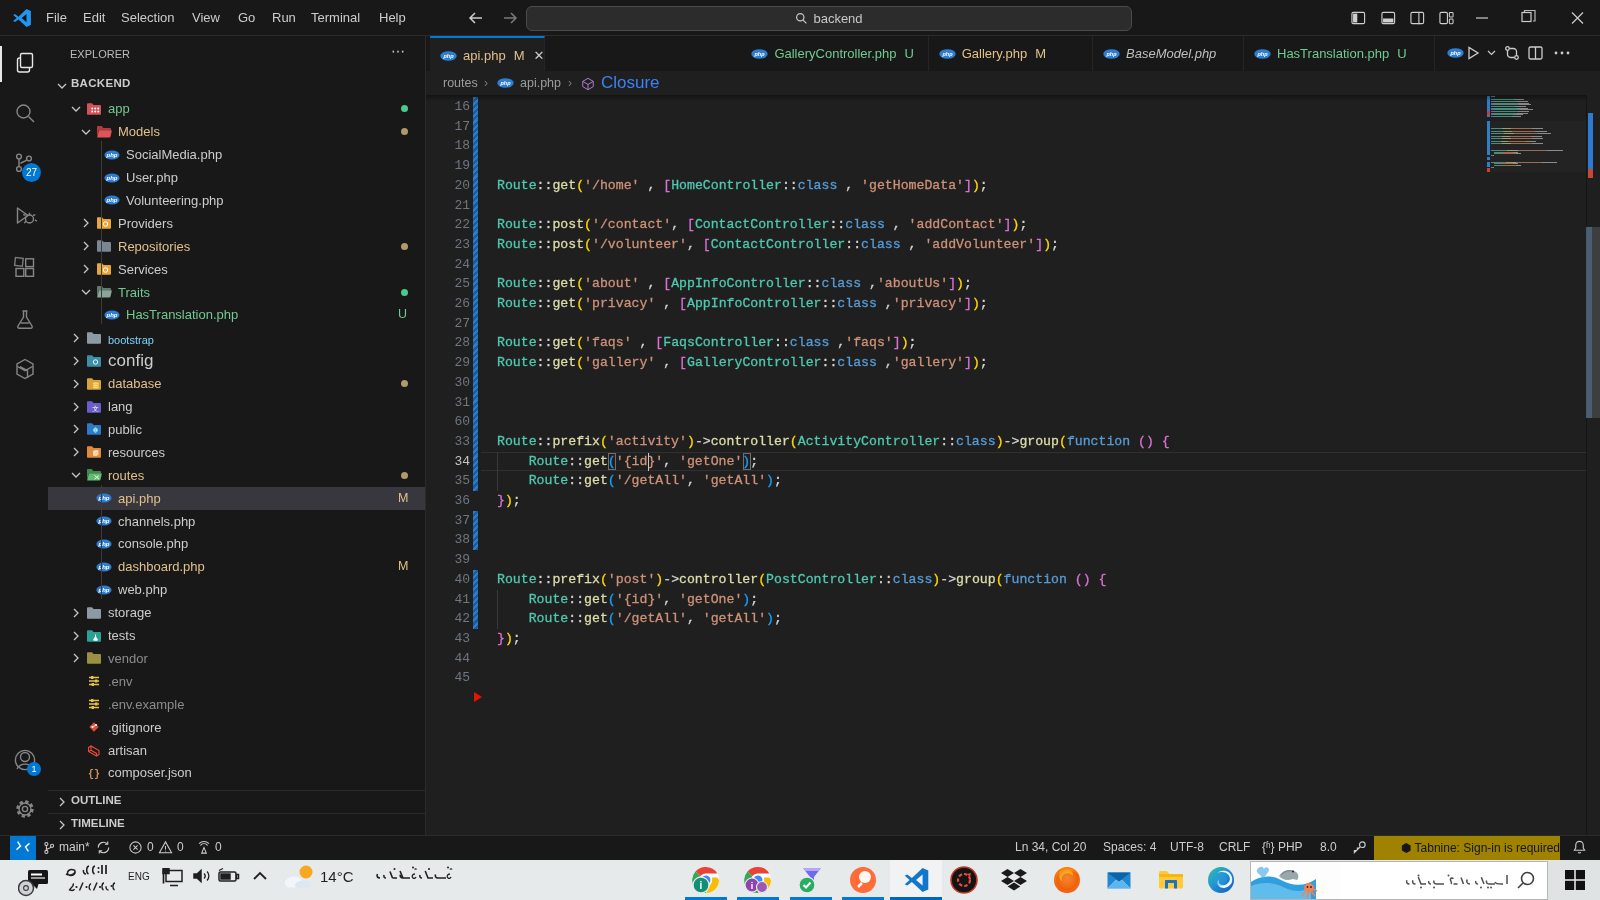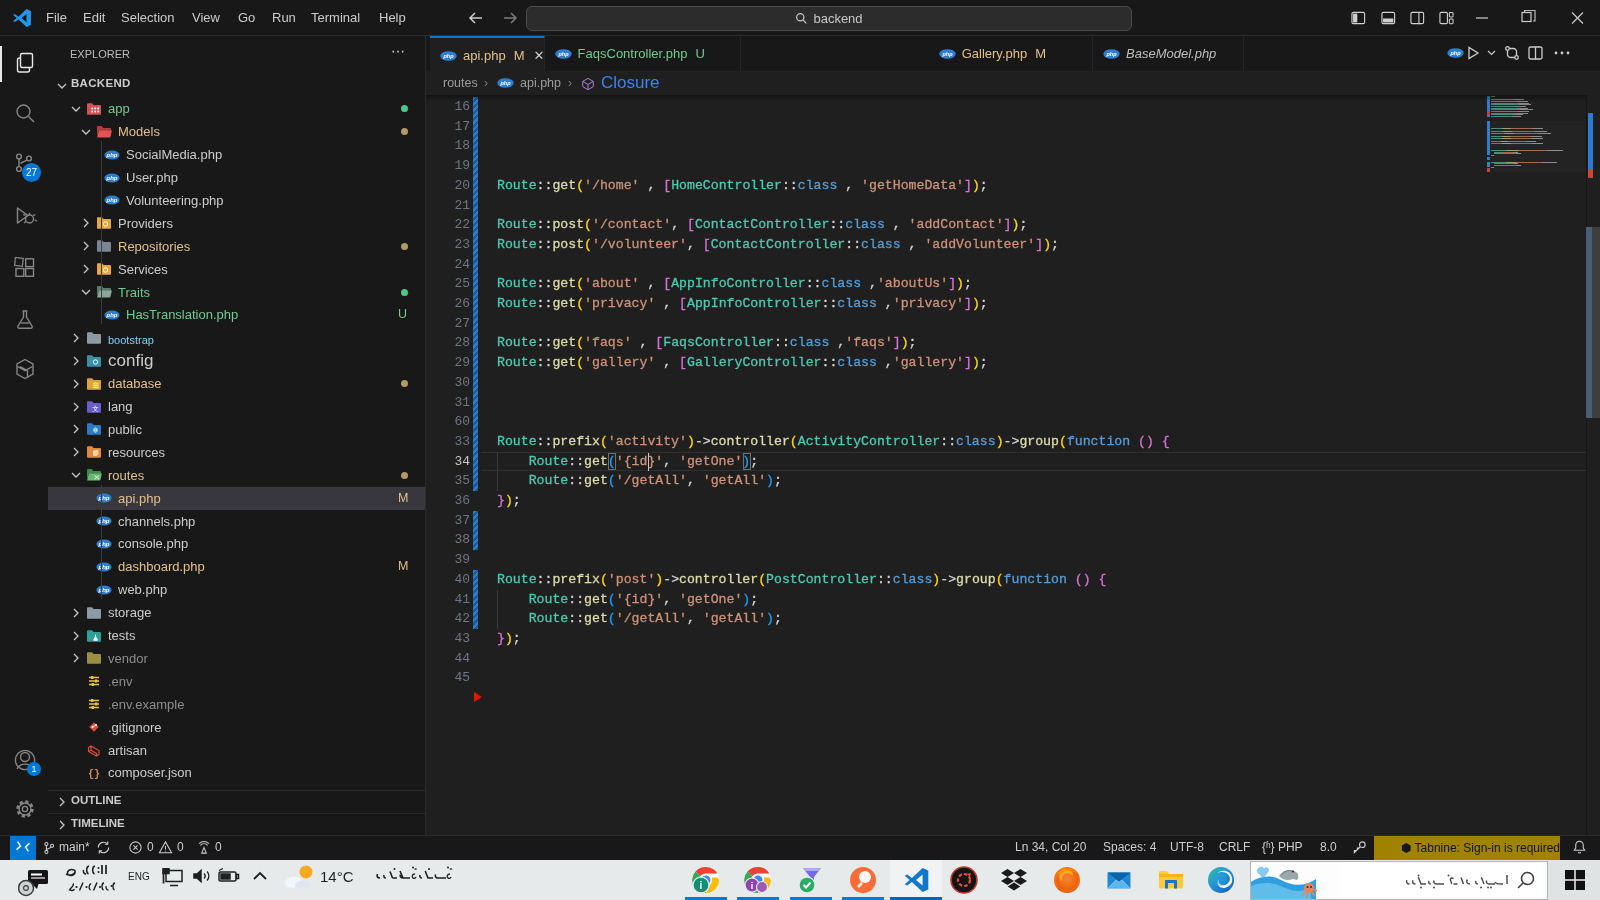--- a/index.html
+++ b/index.html
@@ -407,32 +407,36 @@
 <div class="abs" style="left:48px;top:813px;width:377px;height:22px;border-top:1px solid #2b2b2b"></div>
 <svg class="abs" style="left:54px;top:817px" width="16" height="16" viewBox="0 0 16 16">
       <path d="m6 4 4 4-4 4" stroke="#c5c5c5" stroke-width="1.3" fill="none"></path>
     </svg>
 <div class="abs" style="left:71px;top:817px;color:#cccccc;font-size:11.5px;font-weight:bold">TIMELINE</div>
 <div id="tabbar"></div>
 <div class="tab active" style="left:430.0px;width:114.6px;padding-left:10px"><svg width="17" height="10" viewBox="0 0 17 10" style="vertical-align:-1px;margin-right:6px">
         <ellipse cx="8.5" cy="5" rx="8.2" ry="4.8" fill="#2d7dd2"></ellipse>
         <text x="8.5" y="7.3" font-size="5.5" font-weight="bold" font-style="italic" fill="#fff" text-anchor="middle" font-family="Liberation Sans">php</text>
       </svg><span style="color:#e2c08d;">api.php</span><span style="color:#e2c08d;margin-left:8px">M</span><span style="color:#cccccc;margin-left:9px;font-size:13px">✕</span></div>
-<div class="tab" style="left:544.6px;width:196.8px;padding-left:10px"><svg width="17" height="10" viewBox="0 0 17 10" style="vertical-align:-1px;margin-right:6px">
+<div class="tab" style="left:741.4px;width:187.3px;padding-left:10px"><svg width="17" height="10" viewBox="0 0 17 10" style="vertical-align:-1px;margin-right:6px">
         <ellipse cx="8.5" cy="5" rx="8.2" ry="4.8" fill="#2d7dd2"></ellipse>
         <text x="8.5" y="7.3" font-size="5.5" font-weight="bold" font-style="italic" fill="#fff" text-anchor="middle" font-family="Liberation Sans">php</text>
-      </svg><span style="color:#73c991;">FaqsController.php</span><span style="color:#73c991;margin-left:8px">U</span></div>
+      </svg><span style="color:#73c991;">GalleryController.php</span><span style="color:#73c991;margin-left:8px">U</span></div>
 <div class="tab" style="left:928.7px;width:164.3px;padding-left:10px"><svg width="17" height="10" viewBox="0 0 17 10" style="vertical-align:-1px;margin-right:6px">
         <ellipse cx="8.5" cy="5" rx="8.2" ry="4.8" fill="#2d7dd2"></ellipse>
         <text x="8.5" y="7.3" font-size="5.5" font-weight="bold" font-style="italic" fill="#fff" text-anchor="middle" font-family="Liberation Sans">php</text>
       </svg><span style="color:#e2c08d;">Gallery.php</span><span style="color:#e2c08d;margin-left:8px">M</span></div>
 <div class="tab" style="left:1093.0px;width:151.0px;padding-left:10px"><svg width="17" height="10" viewBox="0 0 17 10" style="vertical-align:-1px;margin-right:6px">
         <ellipse cx="8.5" cy="5" rx="8.2" ry="4.8" fill="#2d7dd2"></ellipse>
         <text x="8.5" y="7.3" font-size="5.5" font-weight="bold" font-style="italic" fill="#fff" text-anchor="middle" font-family="Liberation Sans">php</text>
       </svg><span style="color:#bfbfbf;font-style:italic;">BaseModel.php</span></div>
+<div class="tab" style="left:1244.0px;width:191.0px;padding-left:10px"><svg width="17" height="10" viewBox="0 0 17 10" style="vertical-align:-1px;margin-right:6px">
+        <ellipse cx="8.5" cy="5" rx="8.2" ry="4.8" fill="#2d7dd2"></ellipse>
+        <text x="8.5" y="7.3" font-size="5.5" font-weight="bold" font-style="italic" fill="#fff" text-anchor="middle" font-family="Liberation Sans">php</text>
+      </svg><span style="color:#73c991;">HasTranslation.php</span><span style="color:#73c991;margin-left:8px">U</span></div>
 <svg class="abs" style="left:1447px;top:48px" width="17" height="10" viewBox="0 0 17 10">
       <ellipse cx="8.5" cy="5" rx="8.2" ry="4.8" fill="#2d7dd2"></ellipse>
       <text x="8.5" y="7.3" font-size="5.5" font-weight="bold" font-style="italic" fill="#fff" text-anchor="middle" font-family="Liberation Sans">php</text>
     </svg>
 <svg class="abs" style="left:1466px;top:45px" width="110" height="16" viewBox="0 0 110 16" fill="none" stroke="#cccccc" stroke-width="1.3">
 <path d="M3 2.5v11l9-5.5z"></path>
 <path d="m22 6 3.5 3.5L29 6" stroke-width="1.2"></path>
 <g transform="translate(38,0)">
         <circle cx="3.5" cy="3.5" r="1.8"></circle>
         <circle cx="12.5" cy="12.5" r="1.8"></circle>

